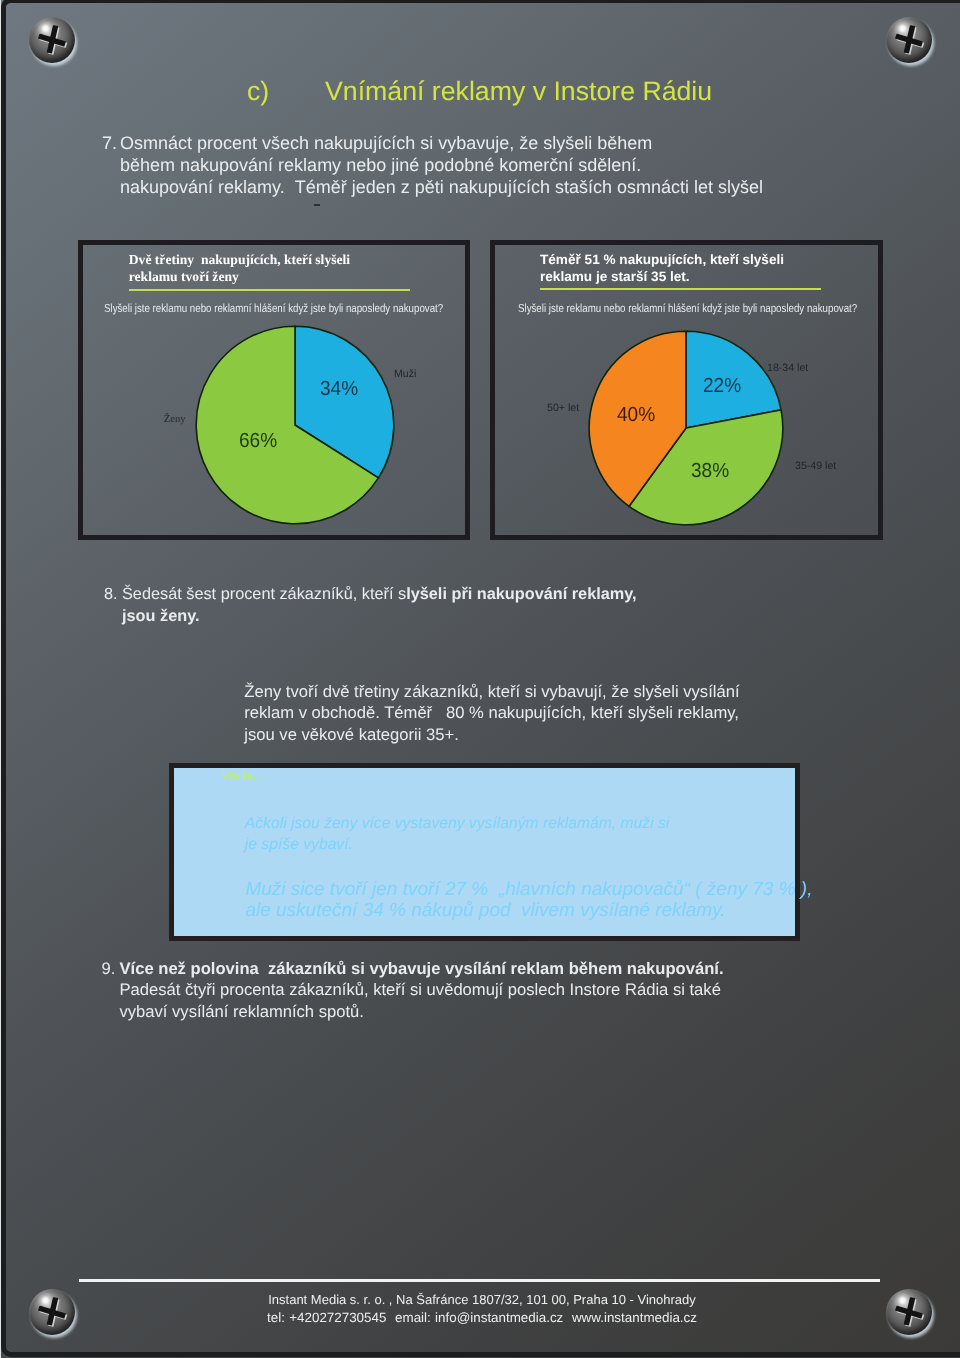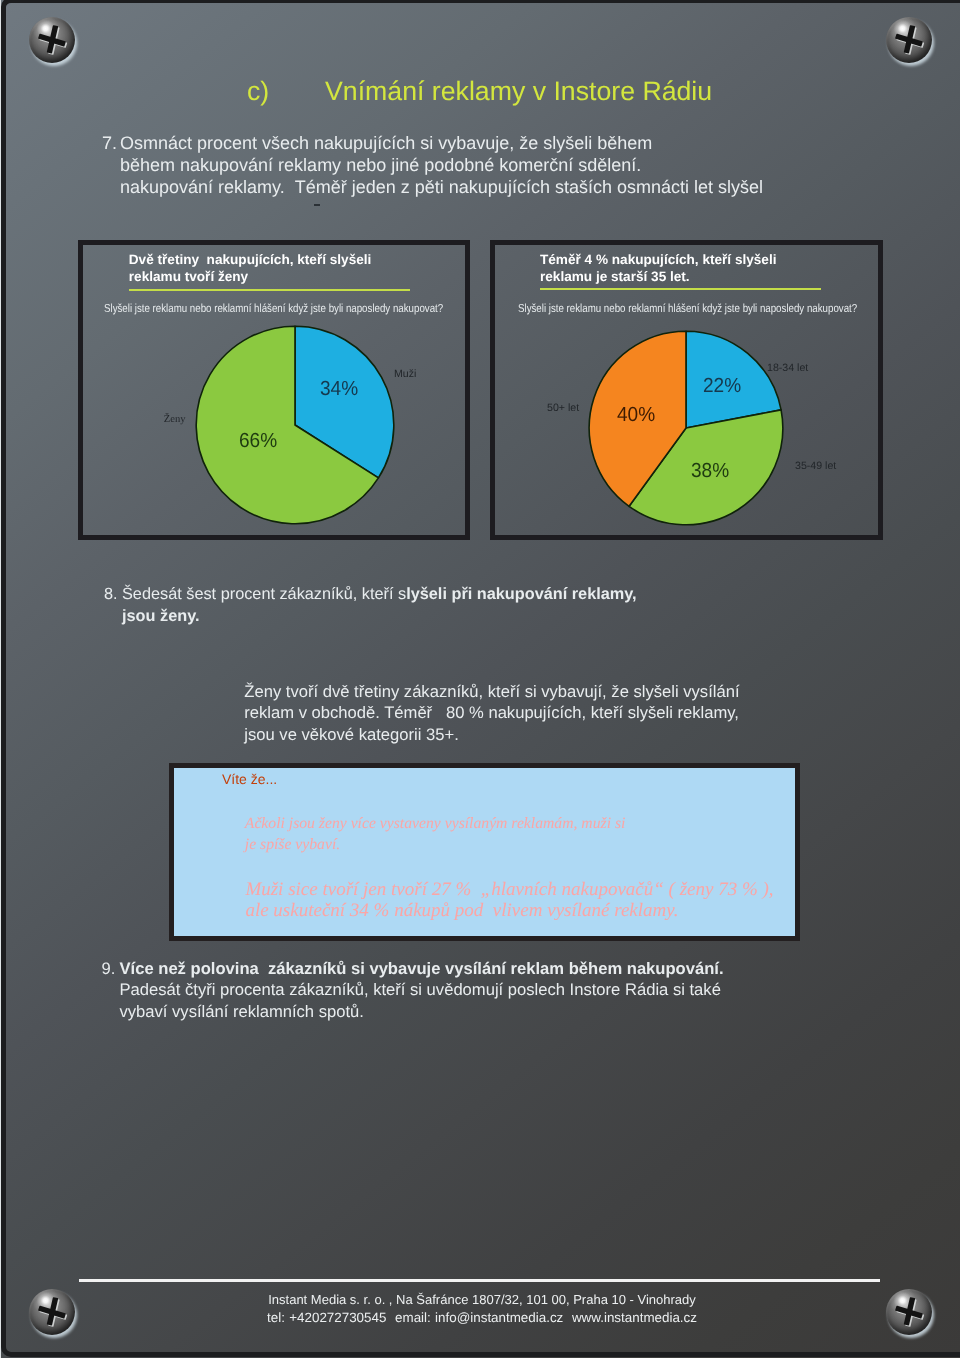--- a/index.html
+++ b/index.html
@@ -47,22 +47,22 @@
 
   
   .panel{position:absolute;border:5px solid #1d1c20;box-sizing:border-box;}
   .panel-title{position:absolute;color:#ffffff;font-weight:bold;font-size:13.6px;line-height:17.3px;white-space:nowrap;}
   .panel-rule{position:absolute;height:2px;background:#c4dd48;}
   .panel-sub{position:absolute;color:#e7ebed;font-size:11.6px;white-space:nowrap;transform:scaleX(0.838);transform-origin:0 0;}
   .pie-label{position:absolute;color:#22262a;font-size:10.6px;white-space:nowrap;}
   .pie-pct{position:absolute;font-size:20.3px;transform:scaleX(0.94);transform-origin:0 0;white-space:nowrap;}
 
   .vite{position:absolute;border:5px solid #231f20;box-sizing:border-box;background:#aed9f4;}
-  .vite-t{position:absolute;color:#c2410c;font-size:14px;white-space:nowrap;}
-  .vite-p{position:absolute;color:#fca5a5;font-size:15.7px;font-style:italic;line-height:20.75px;white-space:nowrap;font-family:Liberation Serif, serif;}
+  .vite-t{position:absolute;color:#bef264;font-size:10px;white-space:nowrap;}
+  .vite-p{position:absolute;color:#7dd3fc;font-size:15.7px;font-style:italic;line-height:20.75px;white-space:nowrap;}
 
   .footer-rule{position:absolute;height:2px;background:#f2f2f2;}
   .footer{position:absolute;color:#eceff0;font-size:13px;line-height:17.8px;text-align:center;width:100%;}
   .footer .l2{word-spacing:0.6px;font-size:13.4px;}
 </style>
 </head>
 <body>
 
 <div id="page">
   <div class="bg"></div>
@@ -131,39 +131,39 @@
     <span style="position:absolute;left:0;top:0;">7.</span>
     <div style="margin-left:18px;">
       <div>Osmnáct procent všech nakupujících si vybavuje, že slyšeli během</div>
       <div>během nakupování reklamy nebo jiné podobné komerční sdělení.</div>
       <div>nakupování reklamy. &nbsp;Téměř jeden z pěti nakupujících staších osmnácti let slyšel</div>
     </div>
   </div>
   <div style="position:absolute;left:314px;top:204px;width:6px;height:1.6px;background:#2b3136;"></div>
 
   <div class="panel" style="left:78px;top:240px;width:392px;height:300px;"></div>
-  <div class="panel-title" style="left:128.8px;top:250.5px;width:300px;">
+  <div class="panel-title" style="left:128.8px;top:250.5px;width:300px;font-family:Liberation Serif, serif;">
     <div>Dvě třetiny &nbsp;nakupujících, kteří slyšeli</div>
     <div>reklamu tvoří ženy</div>
   </div>
   <div class="panel-rule" style="left:129px;top:289px;width:281px;"></div>
   <div class="panel-sub" style="left:104px;top:302px;">Slyšeli jste reklamu nebo reklamní hlášení když jste byli naposledy nakupovat?</div>
 
   <svg class="pie" style="position:absolute;left:195px;top:325px;width:200px;height:200px;" viewBox="0 0 200 200">
       <path d="M 100 100 L 100.00 1.20 A 98.8 98.8 0 0 1 183.42 152.94 Z" fill="#1eafe1" stroke="#10230b" stroke-width="1.6" stroke-linejoin="round"></path>
       <path d="M 100 100 L 183.42 152.94 A 98.8 98.8 0 1 1 100.00 1.20 Z" fill="#8bc940" stroke="#10230b" stroke-width="1.6" stroke-linejoin="round"></path>
     </svg>
   <div class="pie-label" style="left:163.8px;top:414px;font-family:Liberation Serif, serif;">Ženy</div>
   <div class="pie-label" style="left:394px;top:367.5px;">Muži</div>
   <div class="pie-pct" style="left:320px;top:377.5px;color:#16384d;">34%</div>
   <div class="pie-pct" style="left:239px;top:430px;color:#1e3b10;">66%</div>
 
   <div class="panel" style="left:490px;top:240px;width:393px;height:300px;"></div>
   <div class="panel-title" style="left:540px;top:250.5px;width:300px;">
-    <div>Téměř 4 % nakupujících, kteří slyšeli</div>
+    <div>Téměř 51 % nakupujících, kteří slyšeli</div>
     <div>reklamu je starší 35 let.</div>
   </div>
   <div class="panel-rule" style="left:540px;top:288px;width:281px;"></div>
   <div class="panel-sub" style="left:518px;top:302px;">Slyšeli jste reklamu nebo reklamní hlášení když jste byli naposledy nakupovat?</div>
 
   <svg class="pie" style="position:absolute;left:588px;top:330px;width:196px;height:196px;" viewBox="0 0 196 196">
       <path d="M 98 98 L 98.00 1.20 A 96.8 96.8 0 0 1 193.09 79.86 Z" fill="#1eafe1" stroke="#10230b" stroke-width="1.6" stroke-linejoin="round"></path>
       <path d="M 98 98 L 193.09 79.86 A 96.8 96.8 0 0 1 41.10 176.31 Z" fill="#8bc940" stroke="#10230b" stroke-width="1.6" stroke-linejoin="round"></path>
       <path d="M 98 98 L 41.10 176.31 A 96.8 96.8 0 0 1 98.00 1.20 Z" fill="#f5851f" stroke="#10230b" stroke-width="1.6" stroke-linejoin="round"></path>
     </svg>

